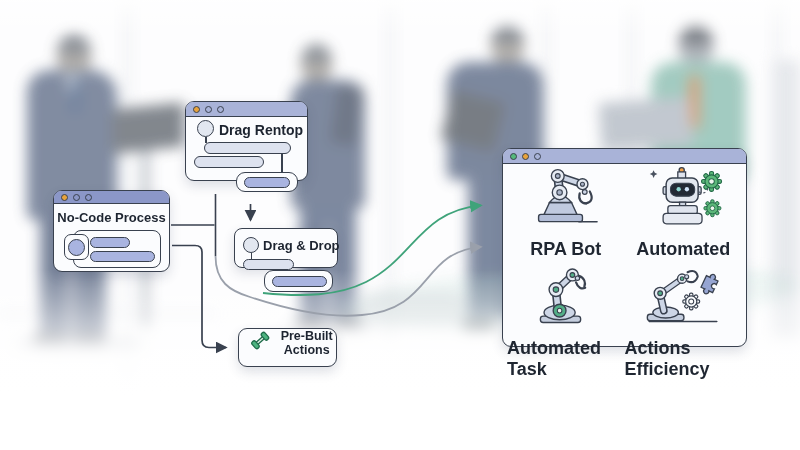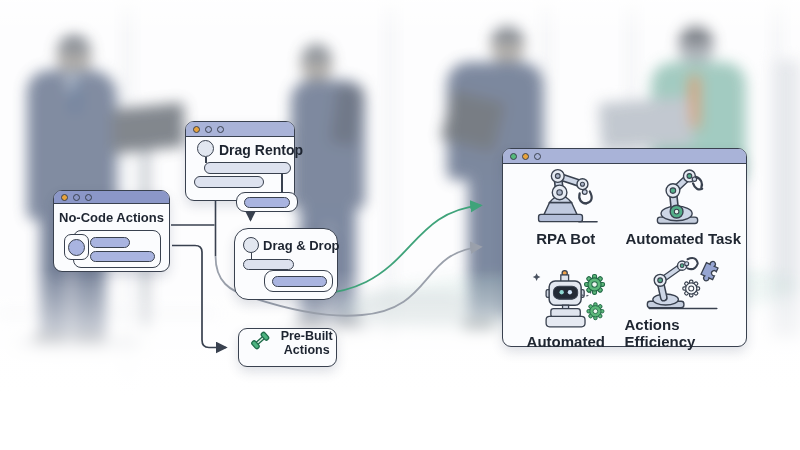--- a/index.html
+++ b/index.html
@@ -28,21 +28,21 @@
   .pill{position:absolute;border:1.4px solid #39414f;border-radius:7px;box-sizing:border-box;}
   .pill.light{background:#dde2ef;}
   .pill.blue{background:#a9b4e0;}
   .subrect{position:absolute;background:#fbfcfe;border:1.5px solid #39414f;border-radius:9px;box-sizing:border-box;}
   .wcircle{position:absolute;border:1.5px solid #39414f;border-radius:50%;background:#e2e7f0;box-sizing:border-box;}
   .stub{position:absolute;width:1.6px;background:#39414f;}
   .wtitle{position:absolute;color:#1d2430;font-weight:bold;white-space:nowrap;}
   
   #panel .grid{display:grid;grid-template-columns:1fr 1fr;grid-template-rows:1fr 1fr;height:181px;padding:1px 4px 2px 4px;box-sizing:border-box;}
   .p-item{display:flex;flex-direction:column;align-items:center;justify-content:flex-end;padding-bottom:4px;}
-  .p-label{font-size:15px;font-weight:bold;color:#1f2631;margin-top:1px;}
+  .p-label{font-size:18px;font-weight:bold;color:#1f2631;margin-top:10px;}
   
   #prebuilt{display:flex;gap:6px;padding-left:10px;}
   #prebuilt .lbl{font-size:12.5px;font-weight:bold;color:#1d2430;line-height:1.12;width:60px;text-align:center;}
   svg{display:block;}
   #connectors{position:absolute;inset:0;pointer-events:none;}
 </style>
 </head>
 <body>
 
 <div id="stage">
@@ -120,21 +120,21 @@
         </marker>
     </defs>
     <path d="M250.5 204 V220" stroke="#39414f" stroke-width="1.7" fill="none" marker-end="url(#arwD)"></path>
     <path d="M171 225 H214.5" stroke="#39414f" stroke-width="1.6" fill="none"></path>
     <path d="M215.5 194 V256" stroke="#39414f" stroke-width="1.6" fill="none"></path>
     <path d="M172 245.5 H195 Q202 245.5 202 252 V340 Q202 347.5 209 347.5 H226" stroke="#39414f" stroke-width="1.7" fill="none" marker-end="url(#arwD)"></path>
     <path d="M215.5 256 C215.5 282 230 291 250 297 C292 311 332 318 362 315 C434 309 420 252 481 246.8" stroke="#9aa0ab" stroke-width="1.8" fill="none" marker-end="url(#arwG)"></path>
     <path d="M263 293 C303 297 338 296 366 282 C414 258 420 211 481 205.3" stroke="#3fa37a" stroke-width="1.8" fill="none" marker-end="url(#arwT)"></path>
   </svg>
 
-  <div class="card" style="left:185px;top:121px;width:110px;height:80px">
+  <div class="card" style="left:185px;top:101px;width:123px;height:80px">
     <div class="titlebar tb-light">
       <span class="dot orange"></span>
       <span class="dot"></span>
       <span class="dot"></span>
     </div>
     <div class="wcircle" style="left:11px;top:18px;width:17px;height:17px"></div>
     <div class="wtitle" style="left:33px;top:20px;font-size:14px">Drag Rentop</div>
     <div class="stub" style="left:19px;top:35px;height:6px"></div>
     <div class="pill light" style="left:18px;top:40px;width:87px;height:12px"></div>
     <div class="stub" style="left:95px;top:52px;height:18px"></div>
@@ -143,31 +143,31 @@
       <div class="pill blue" style="left:7px;top:4px;width:46px;height:11px"></div>
     </div>
   </div>
 
   <div class="card" style="left:53px;top:190px;width:117px;height:82px">
     <div class="titlebar tb-dark" style="height:13px">
       <span class="dot orange"></span>
       <span class="dot"></span>
       <span class="dot"></span>
     </div>
-    <div class="wtitle" style="left:0;right:0;top:19px;font-size:13px;text-align:center">No-Code Actions</div>
+    <div class="wtitle" style="left:0;right:0;top:19px;font-size:13px;text-align:center">No-Code Process</div>
     <div class="subrect" style="left:19px;top:39px;width:88px;height:38px;border-radius:8px">
       <div class="pill blue" style="left:16px;top:6px;width:40px;height:11px"></div>
       <div class="pill blue" style="left:16px;top:20px;width:65px;height:11px"></div>
     </div>
     <div class="subrect" style="left:10px;top:43px;width:25px;height:26px;border-radius:7px">
       <div class="pill blue" style="left:3px;top:3.5px;width:17px;height:17px;border-radius:50%"></div>
     </div>
   </div>
 
-  <div class="card" style="left:234px;top:228px;width:104px;height:72px;border-radius:14px">
+  <div class="card" style="left:234px;top:228px;width:104px;height:40px;border-radius:8px">
     <div class="wcircle" style="left:8px;top:8px;width:16px;height:16px"></div>
     <div class="wtitle" style="left:28px;top:9px;font-size:13px">Drag &amp; Drop</div>
     <div class="stub" style="left:15.5px;top:24px;height:6px"></div>
     <div class="pill light" style="left:8px;top:30px;width:51px;height:11px"></div>
     <div class="subrect" style="left:29px;top:41px;width:69px;height:22px">
       <div class="pill blue" style="left:7px;top:5px;width:55px;height:11px"></div>
     </div>
   </div>
 
   <div class="card" id="prebuilt" style="left:238px;top:328px;width:99px;height:39px">
@@ -208,20 +208,62 @@
             <circle cx="56" cy="21" r="2.2" fill="#aab4c8" stroke-width="1.2"></circle>
             <path d="M53 31 C51 38 55 42 60 42" fill="none" stroke-width="2.4"></path>
             <path d="M64 29 C68 36 66 41 60 42" fill="none" stroke-width="2.4"></path>
             <circle cx="58.5" cy="29.5" r="2.6" fill="#cdd6e6" stroke-width="1.3"></circle>
           </g>
         </svg>
         <div class="p-label">RPA Bot</div>
       </div>
 
       <div class="p-item">
+        <svg width="92" height="64" viewBox="0 0 92 74">
+          <path d="M12 6 L13.4 9 L16.4 10.4 L13.4 11.8 L12 15 L10.6 11.8 L7.6 10.4 L10.6 9 Z" fill="#4a5260"></path>
+          <g stroke="#39414f" stroke-width="1.5">
+            <circle cx="44.5" cy="6" r="3" fill="#f0a24a"></circle>
+            <rect x="40" y="8" width="9" height="8" fill="#dfe4ee"></rect>
+            <rect x="23" y="25" width="5" height="9" rx="2" fill="#cfd6e2"></rect>
+            <rect x="62" y="25" width="5" height="9" rx="2" fill="#cfd6e2"></rect>
+            <rect x="26.5" y="15" width="37" height="28" rx="7" fill="#e3e8f0" stroke-width="1.7"></rect>
+            <rect x="31.5" y="21" width="28" height="15" rx="6.5" fill="#232a35" stroke-width="1.2"></rect>
+            <rect x="42" y="43" width="7" height="4" fill="#cfd6e2"></rect>
+            <rect x="28.5" y="47" width="34" height="10" rx="3" fill="#dfe4ee"></rect>
+            <rect x="23" y="56" width="45" height="12" rx="4" fill="#e6eaf2"></rect>
+          </g>
+          <circle cx="41" cy="28" r="2.5" fill="#8fd8d2"></circle>
+          <circle cx="50.5" cy="28" r="2.5" fill="#cfe3f8"></circle>
+          <path d="M64 31 Q72 35 75 27" fill="none" stroke="#4a5260" stroke-width="1.4" stroke-dasharray="2.6 3"></path>
+          <path d="M73 28 L79 23 L72 21 Z" fill="#3fa37a"></path>
+          <g transform="translate(79,19)">
+            <g fill="#5cb87a" stroke="#256a49" stroke-width="1.3">
+              <rect x="-2.3" y="-11.5" width="4.6" height="23" rx="1.8"></rect>
+              <rect x="-2.3" y="-11.5" width="4.6" height="23" rx="1.8" transform="rotate(45)"></rect>
+              <rect x="-2.3" y="-11.5" width="4.6" height="23" rx="1.8" transform="rotate(90)"></rect>
+              <rect x="-2.3" y="-11.5" width="4.6" height="23" rx="1.8" transform="rotate(135)"></rect>
+              <circle r="7.6"></circle>
+            </g>
+            <circle r="3.2" fill="#eef6ef" stroke="#256a49" stroke-width="1.2"></circle>
+          </g>
+          <g transform="translate(80,50) scale(0.85)">
+            <g fill="#5cb87a" stroke="#256a49" stroke-width="1.3">
+              <rect x="-2.3" y="-11.5" width="4.6" height="23" rx="1.8"></rect>
+              <rect x="-2.3" y="-11.5" width="4.6" height="23" rx="1.8" transform="rotate(45)"></rect>
+              <rect x="-2.3" y="-11.5" width="4.6" height="23" rx="1.8" transform="rotate(90)"></rect>
+              <rect x="-2.3" y="-11.5" width="4.6" height="23" rx="1.8" transform="rotate(135)"></rect>
+              <circle r="7.6"></circle>
+            </g>
+            <circle r="3.2" fill="#eef6ef" stroke="#256a49" stroke-width="1.2"></circle>
+          </g>
+        </svg>
+        <div class="p-label">Automated</div>
+      </div>
+
+      <div class="p-item">
         <svg width="86" height="64" viewBox="0 0 76 70">
           <g stroke="#39414f" stroke-linecap="round">
             <rect x="10" y="57" width="44" height="7" rx="3" fill="#c5cede" stroke-width="1.5"></rect>
             <ellipse cx="31" cy="53" rx="17" ry="8" fill="#cdd6e6" stroke-width="1.5"></ellipse>
             <path d="M29 48 L27 29" stroke-width="9.5"></path>
             <path d="M29 48 L27 29" stroke="#cdd6e6" stroke-width="6"></path>
             <path d="M27 29 L45 12" stroke-width="8"></path>
             <path d="M27 29 L45 12" stroke="#cdd6e6" stroke-width="5"></path>
             <circle cx="31" cy="51" r="7" fill="#53ae88" stroke-width="1.5"></circle>
             <circle cx="31" cy="51" r="2.5" fill="#e8f4ee" stroke-width="1.1"></circle>
@@ -231,62 +273,20 @@
             <circle cx="45" cy="12" r="2.6" fill="#53ae88" stroke-width="1.2"></circle>
             <path d="M52 13 C58 15 60 20 58 25" fill="none" stroke-width="2.4"></path>
             <path d="M49 20 C51 26 55 28 59 26" fill="none" stroke-width="2.4"></path>
             <circle cx="50.5" cy="15.5" r="2.4" fill="#cdd6e6" stroke-width="1.3"></circle>
           </g>
         </svg>
         <div class="p-label">Automated Task</div>
       </div>
 
       <div class="p-item">
-        <svg width="92" height="64" viewBox="0 0 92 74">
-          <path d="M12 6 L13.4 9 L16.4 10.4 L13.4 11.8 L12 15 L10.6 11.8 L7.6 10.4 L10.6 9 Z" fill="#4a5260"></path>
-          <g stroke="#39414f" stroke-width="1.5">
-            <circle cx="44.5" cy="6" r="3" fill="#f0a24a"></circle>
-            <rect x="40" y="8" width="9" height="8" fill="#dfe4ee"></rect>
-            <rect x="23" y="25" width="5" height="9" rx="2" fill="#cfd6e2"></rect>
-            <rect x="62" y="25" width="5" height="9" rx="2" fill="#cfd6e2"></rect>
-            <rect x="26.5" y="15" width="37" height="28" rx="7" fill="#e3e8f0" stroke-width="1.7"></rect>
-            <rect x="31.5" y="21" width="28" height="15" rx="6.5" fill="#232a35" stroke-width="1.2"></rect>
-            <rect x="42" y="43" width="7" height="4" fill="#cfd6e2"></rect>
-            <rect x="28.5" y="47" width="34" height="10" rx="3" fill="#dfe4ee"></rect>
-            <rect x="23" y="56" width="45" height="12" rx="4" fill="#e6eaf2"></rect>
-          </g>
-          <circle cx="41" cy="28" r="2.5" fill="#8fd8d2"></circle>
-          <circle cx="50.5" cy="28" r="2.5" fill="#cfe3f8"></circle>
-          <path d="M64 31 Q72 35 75 27" fill="none" stroke="#4a5260" stroke-width="1.4" stroke-dasharray="2.6 3"></path>
-          <path d="M73 28 L79 23 L72 21 Z" fill="#3fa37a"></path>
-          <g transform="translate(79,19)">
-            <g fill="#5cb87a" stroke="#256a49" stroke-width="1.3">
-              <rect x="-2.3" y="-11.5" width="4.6" height="23" rx="1.8"></rect>
-              <rect x="-2.3" y="-11.5" width="4.6" height="23" rx="1.8" transform="rotate(45)"></rect>
-              <rect x="-2.3" y="-11.5" width="4.6" height="23" rx="1.8" transform="rotate(90)"></rect>
-              <rect x="-2.3" y="-11.5" width="4.6" height="23" rx="1.8" transform="rotate(135)"></rect>
-              <circle r="7.6"></circle>
-            </g>
-            <circle r="3.2" fill="#eef6ef" stroke="#256a49" stroke-width="1.2"></circle>
-          </g>
-          <g transform="translate(80,50) scale(0.85)">
-            <g fill="#5cb87a" stroke="#256a49" stroke-width="1.3">
-              <rect x="-2.3" y="-11.5" width="4.6" height="23" rx="1.8"></rect>
-              <rect x="-2.3" y="-11.5" width="4.6" height="23" rx="1.8" transform="rotate(45)"></rect>
-              <rect x="-2.3" y="-11.5" width="4.6" height="23" rx="1.8" transform="rotate(90)"></rect>
-              <rect x="-2.3" y="-11.5" width="4.6" height="23" rx="1.8" transform="rotate(135)"></rect>
-              <circle r="7.6"></circle>
-            </g>
-            <circle r="3.2" fill="#eef6ef" stroke="#256a49" stroke-width="1.2"></circle>
-          </g>
-        </svg>
-        <div class="p-label">Automated</div>
-      </div>
-
-      <div class="p-item">
         <svg width="96" height="64" viewBox="0 0 90 70">
           <g stroke="#39414f" stroke-linecap="round">
             <path d="M8 63 H82" stroke-width="1.6"></path>
             <rect x="6" y="55" width="40" height="7" rx="3" fill="#c5cede" stroke-width="1.5"></rect>
             <ellipse cx="26" cy="53" rx="14" ry="6" fill="#cdd6e6" stroke-width="1.5"></ellipse>
             <path d="M24 51 L20 33" stroke-width="8.5"></path>
             <path d="M24 51 L20 33" stroke="#cdd6e6" stroke-width="5.2"></path>
             <path d="M20 33 L44 16" stroke-width="7"></path>
             <path d="M20 33 L44 16" stroke="#cdd6e6" stroke-width="4.4"></path>
             <circle cx="20" cy="32" r="6.5" fill="#e6ebf3" stroke-width="1.5"></circle>

